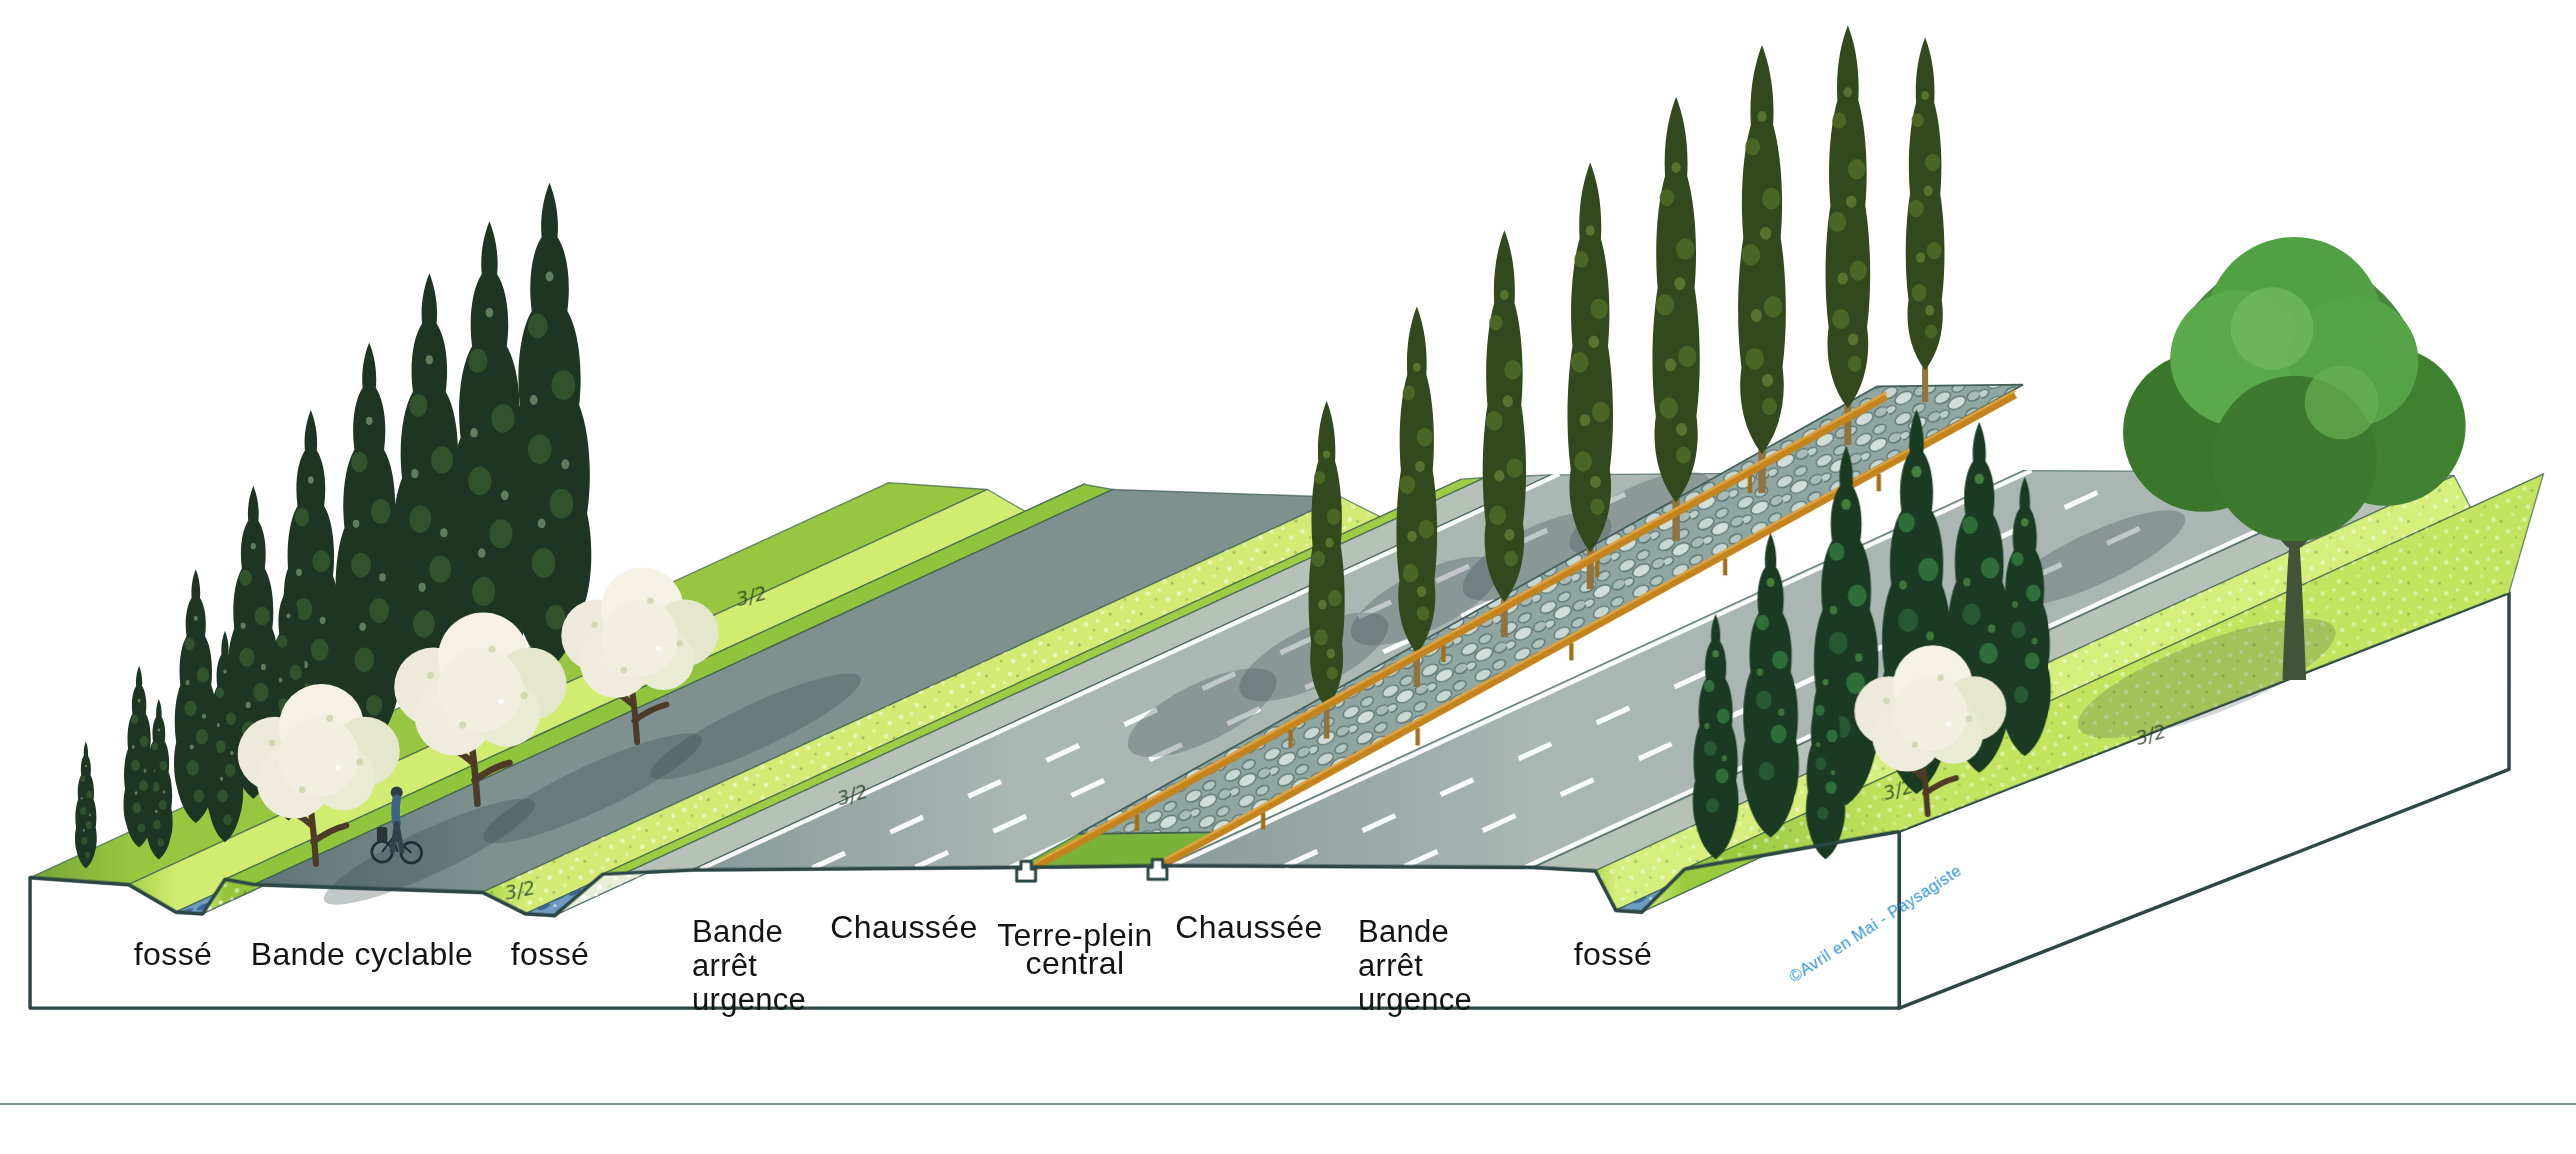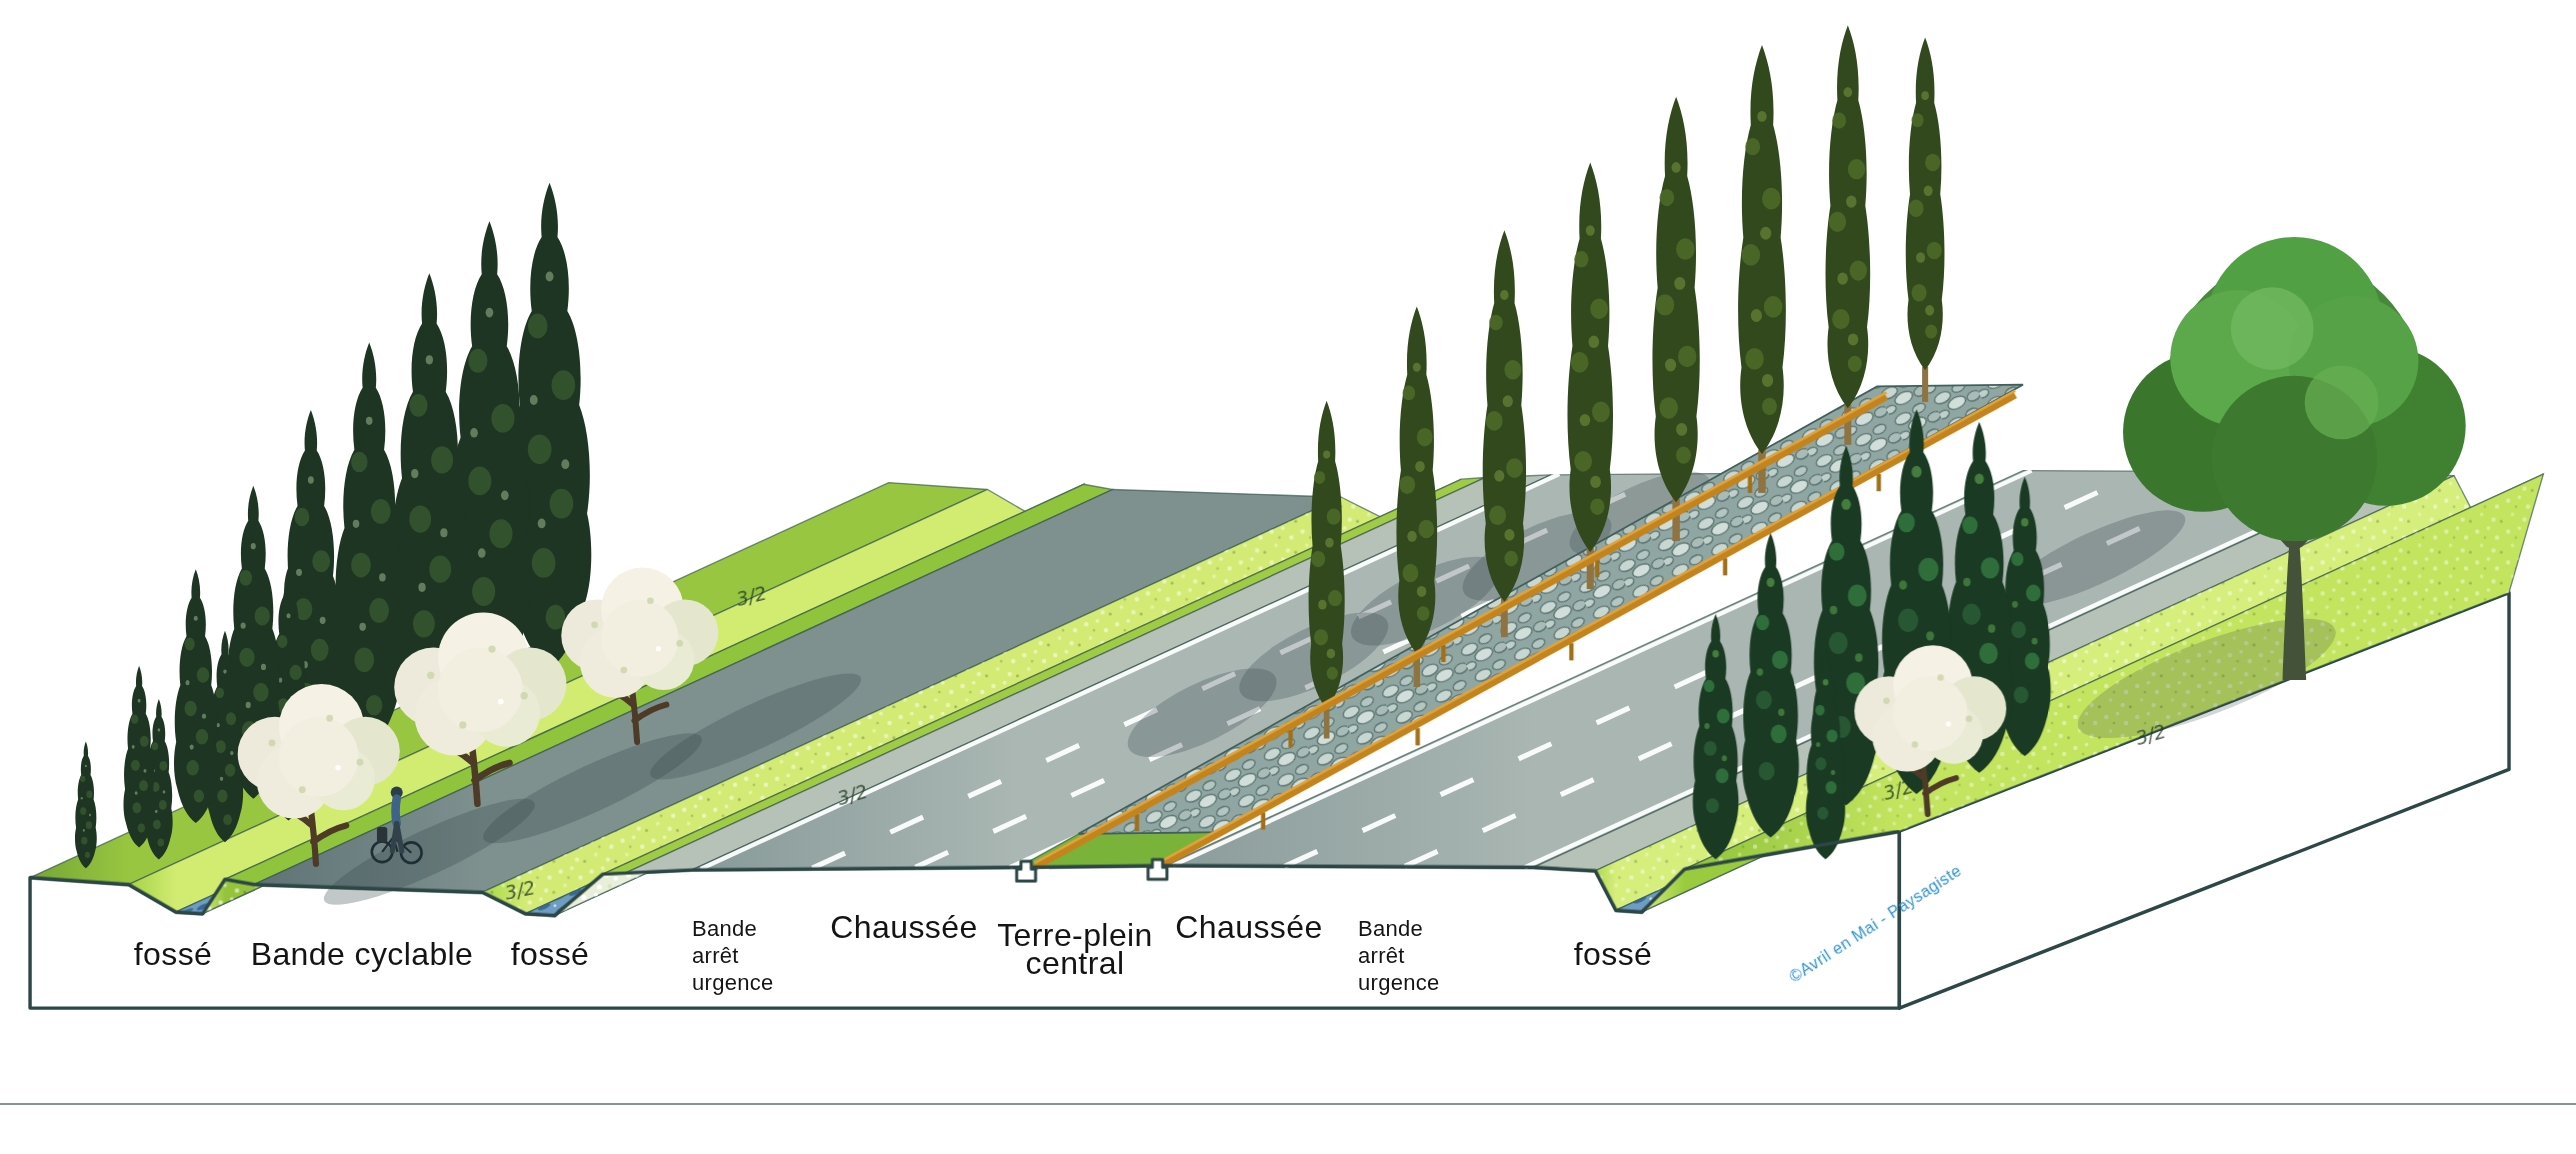--- a/index.html
+++ b/index.html
@@ -1,21 +1,21 @@
 <!DOCTYPE html>
 <html style="font-size:13.7px"><head>
 <meta charset="utf-8">
 <style>
   html,body{margin:0;padding:0;background:#ffffff;}
   .stage{position:relative;width:2576px;height:1155px;background:#ffffff;overflow:hidden;
          font-family:"Liberation Sans",sans-serif;}
   .scene-svg{position:absolute;left:0;top:0;}
   .lbl{position:absolute;color:#141414;white-space:pre-line;}
   .lbl.big{font-size:32px;line-height:28px;letter-spacing:0.4px;}
-  .lbl.small{font-size:22px;line-height:27px;letter-spacing:0.3px;}
+  .lbl.small{font-size:31px;line-height:34px;letter-spacing:0.3px;}
   .lbl.centered{transform:translateX(-50%);text-align:center;}
   .signature{position:absolute;left:1791px;top:969px;color:#2e93d8;font-size:16.3px;
              letter-spacing:0.4px;transform:rotate(-33deg);transform-origin:0 50%;}
   .divider{position:absolute;left:0;top:1103px;width:2576px;height:1.7px;background:#6e8080;opacity:.85;}
 </style>
 </head>
 <body>
 
 <div class="stage">
 

